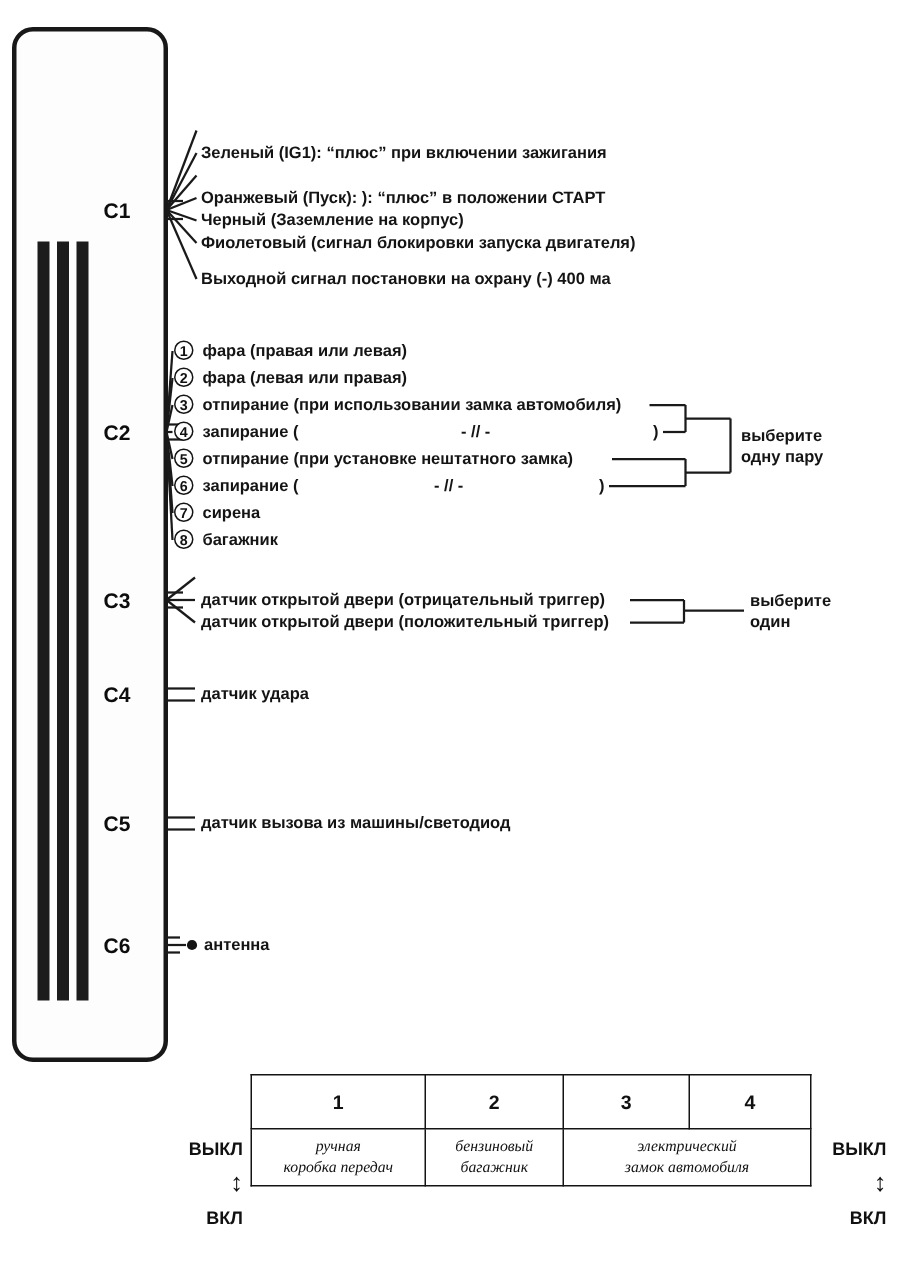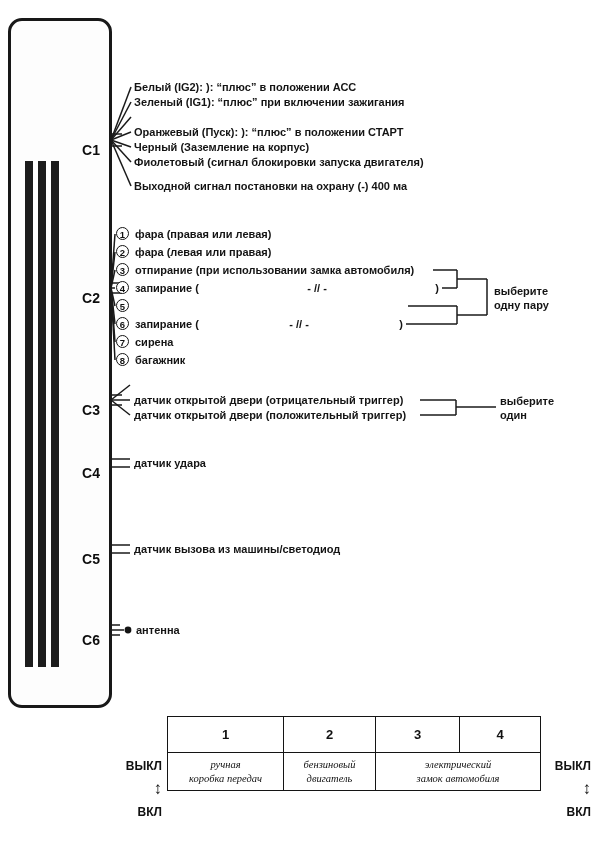--- a/index.html
+++ b/index.html
@@ -7,22 +7,22 @@
     position:relative;width:600px;height:842px;background:#ffffff;
     font-family:"Liberation Sans",sans-serif;color:#111;overflow:hidden;
   }
   .unit{
     position:absolute;left:8px;top:18px;width:98px;height:684px;
     border:3px solid #181818;border-radius:14px;background:#fdfdfd;
   }
   .bar{position:absolute;top:140px;width:8px;height:506px;background:#1c1c1c;}
   .b1{left:14px}.b2{left:27px}.b3{left:40px}
   .cn{
-    position:absolute;left:56px;width:44px;text-align:right;
-    font-weight:700;font-size:14px;line-height:16px;color:#0d0d0d;margin-top:10px;
+    position:absolute;left:56px;width:44px;text-align:center;
+    font-weight:700;font-size:14px;line-height:16px;color:#0d0d0d;
   }
   .lbl{
     position:absolute;font-weight:700;font-size:11px;line-height:12px;
     white-space:nowrap;color:#141414;
   }
   .flexlbl{display:flex;justify-content:space-between;white-space:nowrap;}
   .pin{
     position:absolute;left:116px;width:13px;height:13px;border:1.4px solid #141414;
     border-radius:50%;background:#fff;font-weight:700;font-size:9.5px;line-height:13px;
     text-align:center;box-sizing:border-box;
@@ -130,21 +130,20 @@
         <line x1="110" y1="553" x2="130" y2="553"></line>
     </g>
     <g>
       <line x1="110" y1="625" x2="120" y2="625"></line>
         <line x1="110" y1="635" x2="120" y2="635"></line>
       <line x1="110" y1="630" x2="124" y2="630"></line>
       <circle cx="128" cy="630" r="3.4" fill="#141414" stroke="none"></circle>
     </g>
   </svg>
 
-  <div class="lbl" style="left:134px;top:81px">Белый (IG2): ): “плюс” в положении АСС</div>
   <div class="lbl" style="left:134px;top:96px">Зеленый (IG1): “плюс” при включении зажигания</div>
   <div class="lbl" style="left:134px;top:126px">Оранжевый (Пуск): ): “плюс” в положении СТАРТ</div>
   <div class="lbl" style="left:134px;top:141px">Черный (Заземление на корпус)</div>
   <div class="lbl" style="left:134px;top:156px">Фиолетовый (сигнал блокировки запуска двигателя)</div>
   <div class="lbl" style="left:134px;top:180px">Выходной сигнал постановки на охрану (-) 400 ма</div>
 
   <div class="pin" style="top:227px">1</div>
   <div class="pin" style="top:245px">2</div>
   <div class="pin" style="top:263px">3</div>
   <div class="pin" style="top:281px">4</div>
@@ -154,20 +153,21 @@
   <div class="pin" style="top:353px">8</div>
 
   <div class="lbl" style="left:135px;top:228px">фара (правая или левая)</div>
   <div class="lbl" style="left:135px;top:246px">фара (левая или правая)</div>
   <div class="lbl" style="left:135px;top:264px">отпирание (при использовании замка автомобиля)</div>
   <div class="lbl flexlbl" style="left:135px;top:282px;width:304px">
     <span>запирание (</span>
     <span>- // -</span>
     <span>)</span>
   </div>
+  <div class="lbl" style="left:135px;top:300px">отпирание (при установке нештатного замка)</div>
   <div class="lbl flexlbl" style="left:135px;top:318px;width:268px">
     <span>запирание (</span>
     <span>- // -</span>
     <span>)</span>
   </div>
   <div class="lbl" style="left:135px;top:336px">сирена</div>
   <div class="lbl" style="left:135px;top:354px">багажник</div>
 
   <div class="note" style="left:494px;top:284px">выберите
 одну пару</div>
@@ -192,21 +192,21 @@
         <tr>
       <th>1</th>
       <th>2</th>
       <th>3</th>
       <th>4</th>
     </tr>
     <tr>
       <td>ручная
 коробка передач</td>
       <td>бензиновый
-двигатель</td>
+багажник</td>
       <td colspan="2">электрический
 замок автомобиля</td>
     </tr>
   </tbody>
     </table>
 
   <div class="sw" style="left:112px;top:760px">ВЫКЛ</div>
   <div class="sw arrow" style="left:112px;top:780px">↕</div>
   <div class="sw" style="left:112px;top:806px">ВКЛ</div>
 

